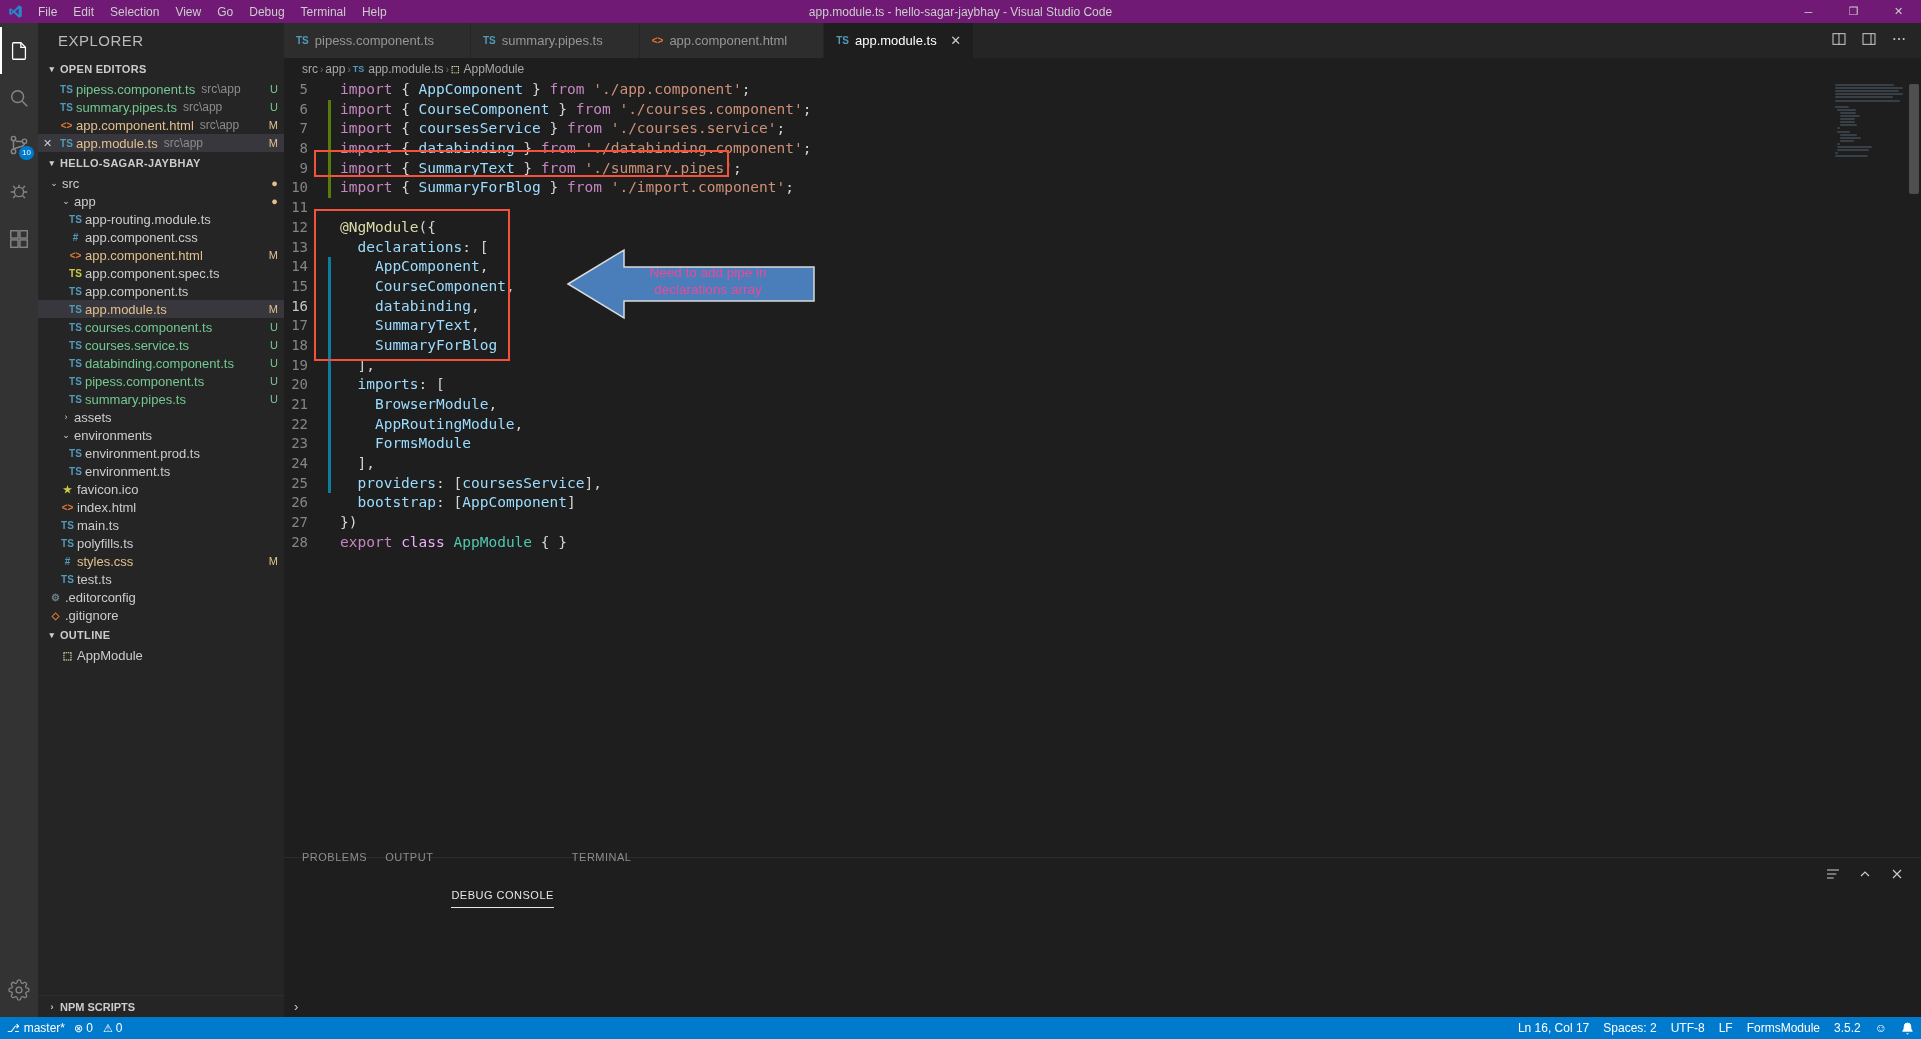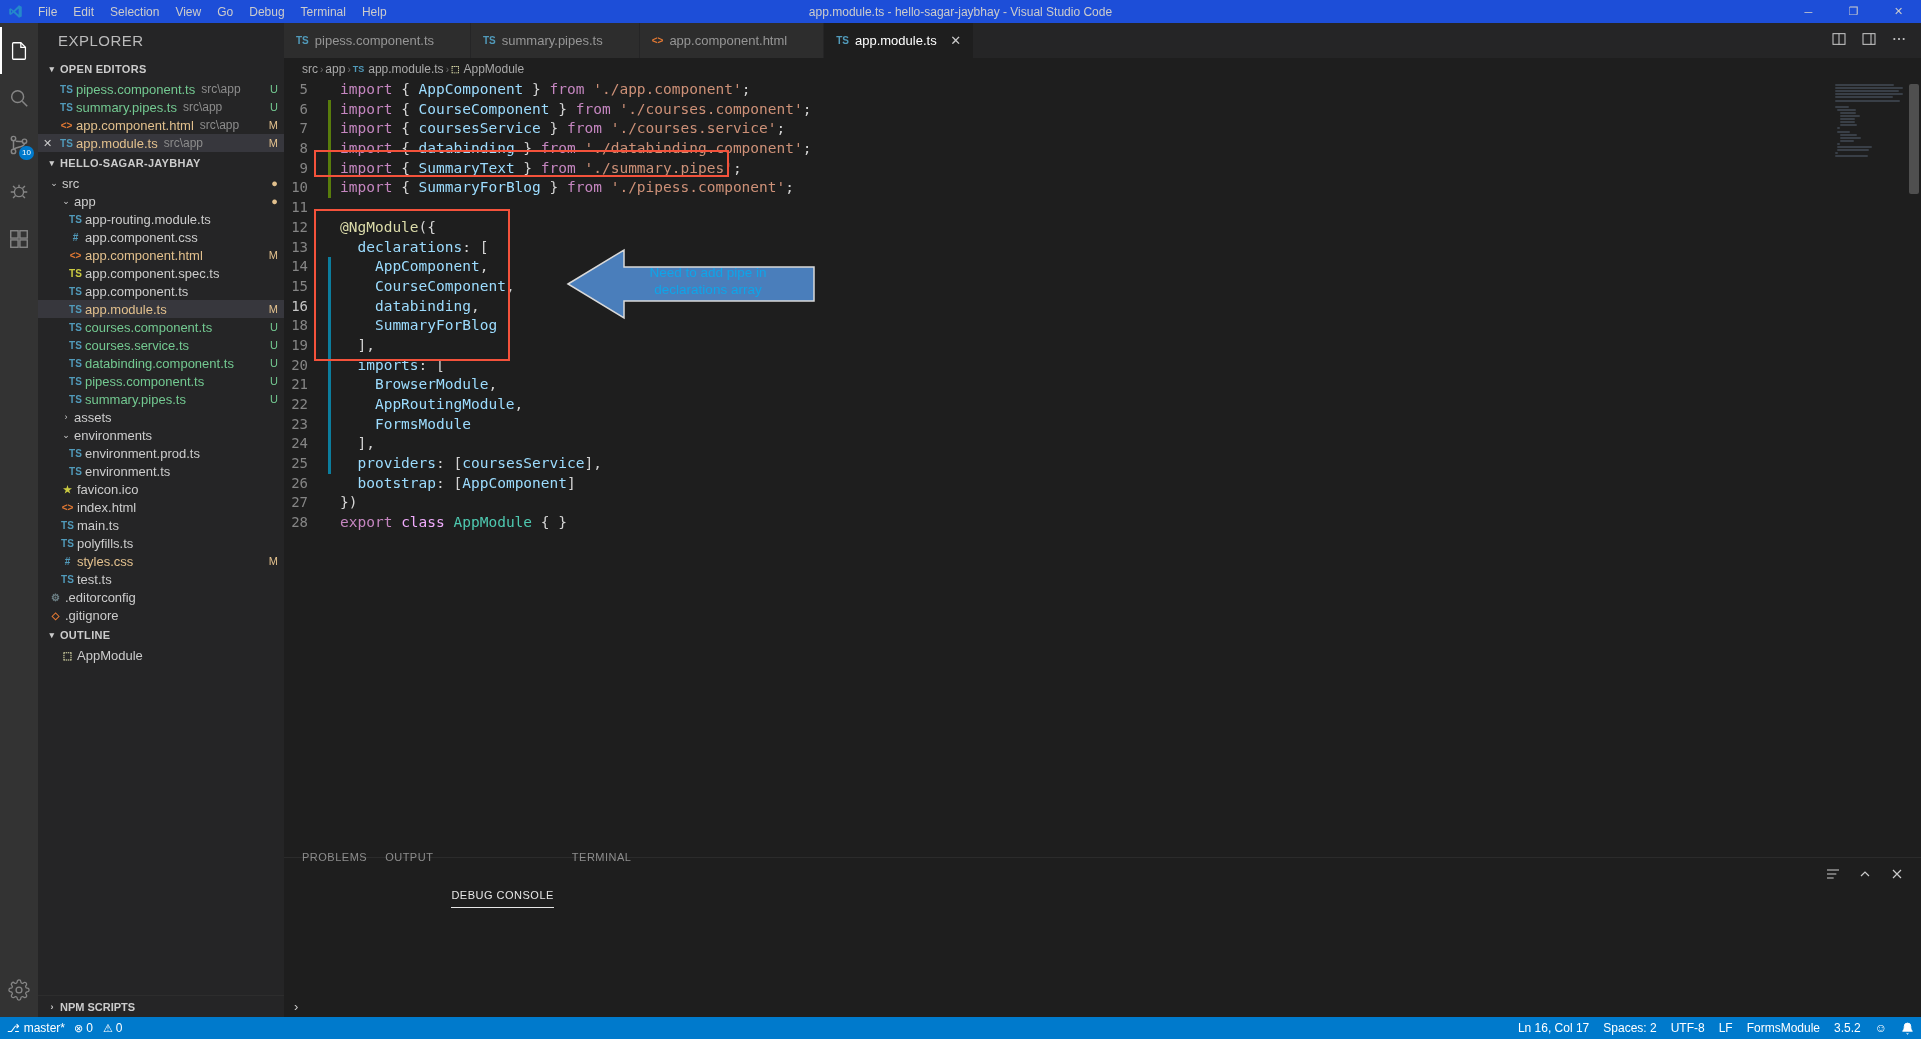--- a/index.html
+++ b/index.html
@@ -6,21 +6,21 @@
   html, body {
     width: 1921px; height: 1039px;
     background: #1e1e1e;
     font-family: "Liberation Sans", sans-serif;
     overflow: hidden;
   }
   body { display: flex; flex-direction: column; }
 
   
   .titlebar {
-    height: 23px; background: #1d4ed8; color: #cccccc;
+    height: 23px; background: #701a75; color: #cccccc;
     display: flex; align-items: center; flex: none;
     font-size: 12px; position: relative;
   }
   .vscode-logo { width: 30px; display: flex; align-items: center; justify-content: center; }
   .vscode-logo svg { width: 15px; height: 15px; }
   .menu { display: flex; align-items: center; gap: 0; }
   .menu-item { padding: 3px 8px; color: #cccccc; font-size: 12px; cursor: default; }
   .title-center {
     position: absolute; left: 0; right: 0; text-align: center;
     font-size: 12px; color: #cccccc; pointer-events: none;
@@ -144,21 +144,21 @@
   .k-punc { color: #d4d4d4; }
   .k-cls { color: #4ec9b0; }
   .k-dec { color: #dcdcaa; }
   .k-blue { color: #f0abfc; }
 
   .red-box { position: absolute; border: 2px solid #f4523b; pointer-events: none; }
 
   .arrow-annot { position: absolute; pointer-events: none; }
   .arrow-annot svg { display: block; }
   .arrow-text {
-    position: absolute; color: #0ea5e9; font-size: 13.5px; line-height: 17px;
+    position: absolute; color: #ec4899; font-size: 13.5px; line-height: 17px;
     text-align: center; font-family: "Liberation Sans", sans-serif; width: 160px;
   }
 
   .minimap {
     width: 90px; flex: none; background: #1e1e1e; position: relative; overflow: hidden;
   }
   .mm-block { position: absolute; background: #4b5563; opacity: .6; height: 2px; border-radius: 1px; }
 
   .vscroll {
     position: absolute; right: 0; top: 0; width: 14px; bottom: 0; background: transparent;
@@ -522,27 +522,28 @@
     </div>
 
     <div class="code-wrap">
       <div class="code-scroll">
         <div class="code-lines" id="code-lines">
             <div class="cline"><span class="gutter">5</span><span class="chg "></span><span class="codetext"><span class="k-imp">import</span> <span class="k-punc">{</span> <span class="k-id">AppComponent</span> <span class="k-punc">}</span> <span class="k-imp">from</span> <span class="k-str">'./app.component'</span><span class="k-punc">;</span></span></div>
             <div class="cline"><span class="gutter">6</span><span class="chg green"></span><span class="codetext"><span class="k-imp">import</span> <span class="k-punc">{</span> <span class="k-id">CourseComponent</span> <span class="k-punc">}</span> <span class="k-imp">from</span> <span class="k-str">'./courses.component'</span><span class="k-punc">;</span></span></div>
             <div class="cline"><span class="gutter">7</span><span class="chg green"></span><span class="codetext"><span class="k-imp">import</span> <span class="k-punc">{</span> <span class="k-id">coursesService</span> <span class="k-punc">}</span> <span class="k-imp">from</span> <span class="k-str">'./courses.service'</span><span class="k-punc">;</span></span></div>
             <div class="cline"><span class="gutter">8</span><span class="chg green"></span><span class="codetext"><span class="k-imp">import</span> <span class="k-punc">{</span> <span class="k-id">databinding</span> <span class="k-punc">}</span> <span class="k-imp">from</span> <span class="k-str">'./databinding.component'</span><span class="k-punc">;</span></span></div>
             <div class="cline"><span class="gutter">9</span><span class="chg green"></span><span class="codetext"><span class="k-imp">import</span> <span class="k-punc">{</span> <span class="k-id">SummaryText</span> <span class="k-punc">}</span> <span class="k-imp">from</span> <span class="k-str">'./summary.pipes'</span><span class="k-punc">;</span></span></div>
-            <div class="cline"><span class="gutter">10</span><span class="chg green"></span><span class="codetext"><span class="k-imp">import</span> <span class="k-punc">{</span> <span class="k-id">SummaryForBlog</span> <span class="k-punc">}</span> <span class="k-imp">from</span> <span class="k-str">'./pipess.component'</span><span class="k-punc">;</span></span></div>
+            <div class="cline"><span class="gutter">10</span><span class="chg green"></span><span class="codetext"><span class="k-imp">import</span> <span class="k-punc">{</span> <span class="k-id">SummaryForBlog</span> <span class="k-punc">}</span> <span class="k-imp">from</span> <span class="k-str">'./import.component'</span><span class="k-punc">;</span></span></div>
             <div class="cline"><span class="gutter">11</span><span class="chg "></span><span class="codetext">&nbsp;</span></div>
             <div class="cline"><span class="gutter">12</span><span class="chg "></span><span class="codetext"><span class="k-dec">@NgModule</span><span class="k-punc">({</span></span></div>
             <div class="cline"><span class="gutter">13</span><span class="chg "></span><span class="codetext">  <span class="k-id">declarations</span><span class="k-punc">: [</span></span></div>
             <div class="cline"><span class="gutter">14</span><span class="chg blue"></span><span class="codetext">    <span class="k-id">AppComponent</span><span class="k-punc">,</span></span></div>
             <div class="cline"><span class="gutter">15</span><span class="chg blue"></span><span class="codetext">    <span class="k-id">CourseComponent</span><span class="k-punc">,</span></span></div>
             <div class="cline"><span class="gutter cur">16</span><span class="chg blue"></span><span class="codetext">    <span class="k-id">databinding</span><span class="k-punc">,</span></span></div>
+            <div class="cline"><span class="gutter">17</span><span class="chg blue"></span><span class="codetext">    <span class="k-id">SummaryText</span><span class="k-punc">,</span></span></div>
             <div class="cline"><span class="gutter">18</span><span class="chg blue"></span><span class="codetext">    <span class="k-id">SummaryForBlog</span></span></div>
             <div class="cline"><span class="gutter">19</span><span class="chg blue"></span><span class="codetext">  <span class="k-punc">],</span></span></div>
             <div class="cline"><span class="gutter">20</span><span class="chg blue"></span><span class="codetext">  <span class="k-id">imports</span><span class="k-punc">: [</span></span></div>
             <div class="cline"><span class="gutter">21</span><span class="chg blue"></span><span class="codetext">    <span class="k-id">BrowserModule</span><span class="k-punc">,</span></span></div>
             <div class="cline"><span class="gutter">22</span><span class="chg blue"></span><span class="codetext">    <span class="k-id">AppRoutingModule</span><span class="k-punc">,</span></span></div>
             <div class="cline"><span class="gutter">23</span><span class="chg blue"></span><span class="codetext">    <span class="k-id">FormsModule</span></span></div>
             <div class="cline"><span class="gutter">24</span><span class="chg blue"></span><span class="codetext">  <span class="k-punc">],</span></span></div>
             <div class="cline"><span class="gutter">25</span><span class="chg blue"></span><span class="codetext">  <span class="k-id">providers</span><span class="k-punc">: [</span><span class="k-id">coursesService</span><span class="k-punc">],</span></span></div>
             <div class="cline"><span class="gutter">26</span><span class="chg "></span><span class="codetext">  <span class="k-id">bootstrap</span><span class="k-punc">: [</span><span class="k-id">AppComponent</span><span class="k-punc">]</span></span></div>
             <div class="cline"><span class="gutter">27</span><span class="chg "></span><span class="codetext"><span class="k-punc">})</span></span></div>

